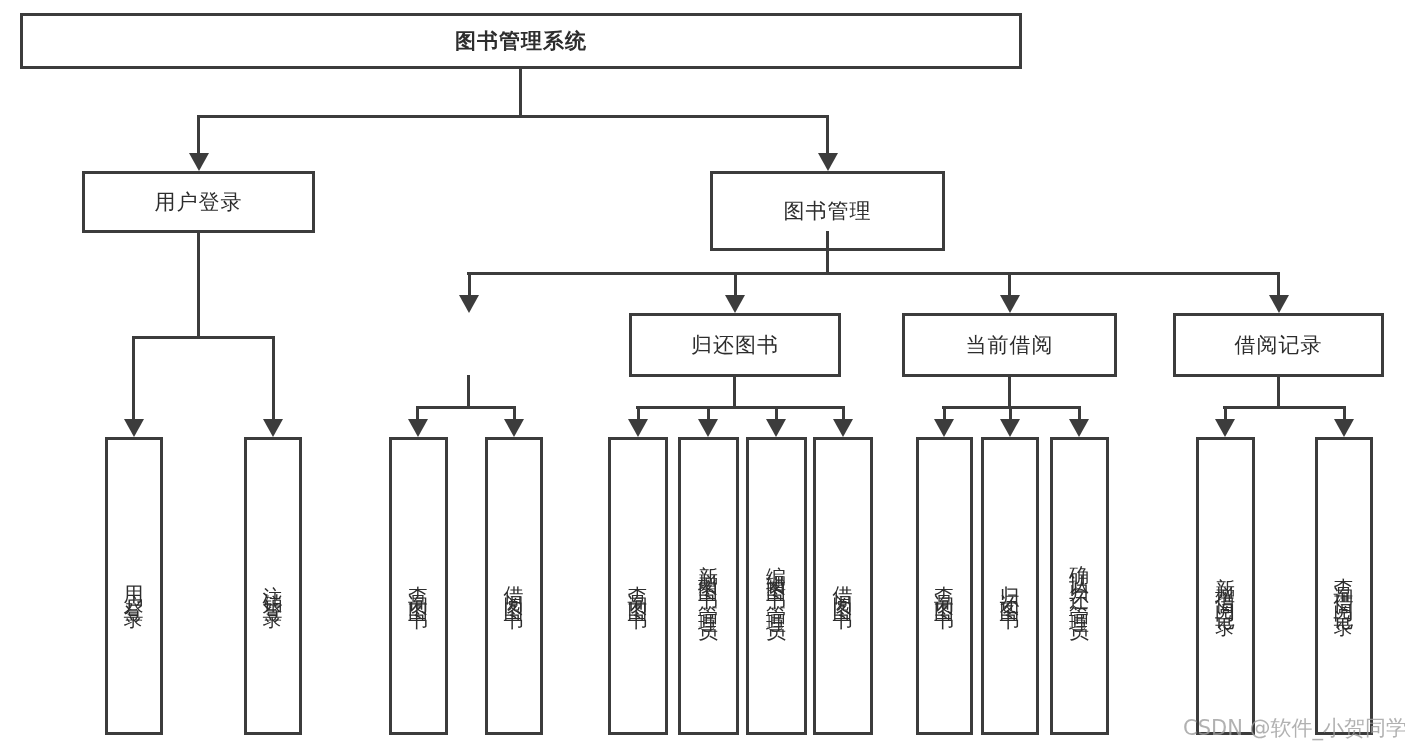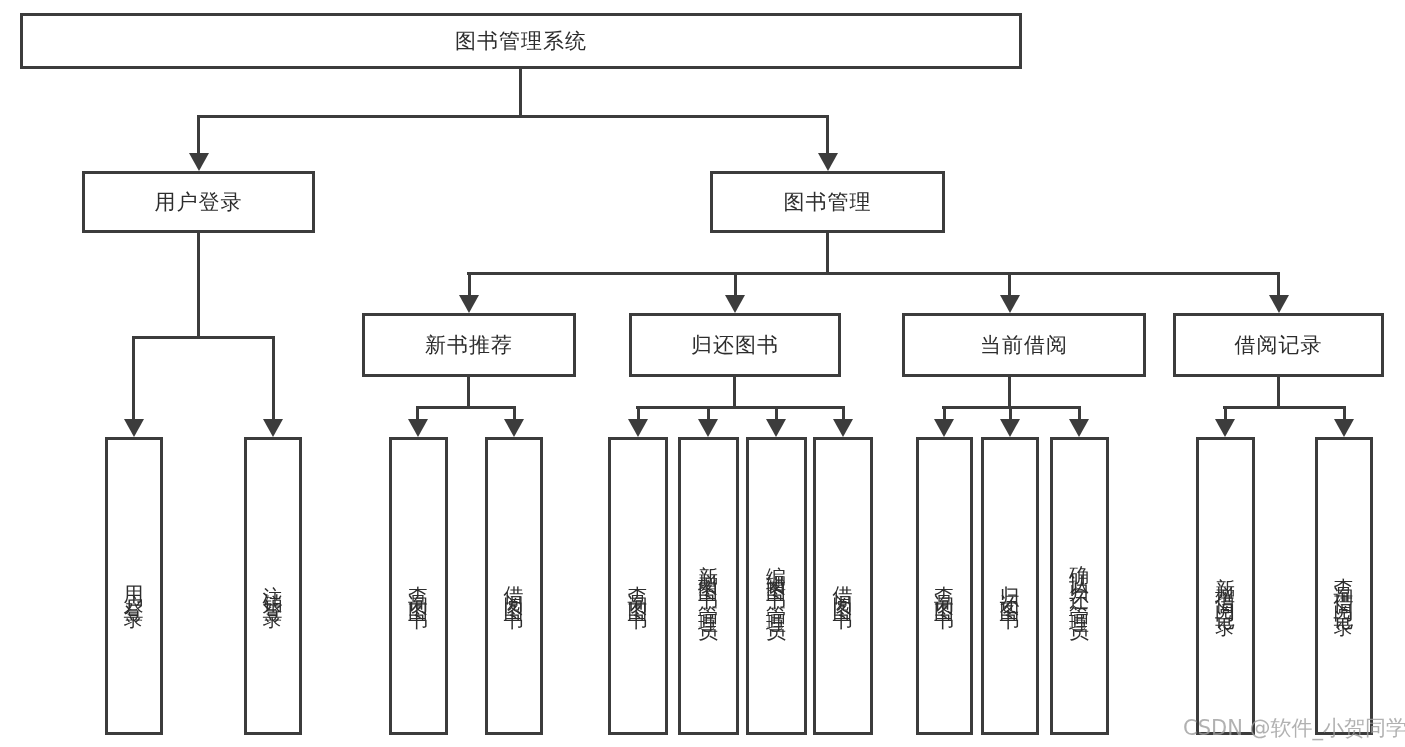--- a/index.html
+++ b/index.html
@@ -52,38 +52,35 @@
     color: rgba(158, 158, 158, 0.8);
     white-space: nowrap;
     z-index: 10;
   }
 </style>
 </head>
 <body>
 
 <div id="canvas">
 
-  <div class="box" style="left:20px; top:13px; width:1002px; height:56px;">
+  <div class="box" style="left:20px; top:13px; width:1002px; height:56px;font-weight:bold;">
     <span class="hlabel">图书管理系统</span>
   </div>
 
   <div class="box" style="left:82px; top:171px; width:233px; height:62px;">
     <span class="hlabel">用户登录</span>
   </div>
-  <div class="box" style="left:710px; top:171px; width:235px; height:62px;">
+  <div class="box" style="left:710px; top:171px; width:235px; height:80px;">
     <span class="hlabel">图书管理</span>
   </div>
 
-  <div class="box" style="left:362px; top:313px; width:214px; height:64px;">
-    <span class="hlabel">新书推荐</span>
-  </div>
   <div class="box" style="left:629px; top:313px; width:212px; height:64px;">
     <span class="hlabel">归还图书</span>
   </div>
-  <div class="box" style="left:902px; top:313px; width:244px; height:64px;">
+  <div class="box" style="left:902px; top:313px; width:215px; height:64px;">
     <span class="hlabel">当前借阅</span>
   </div>
   <div class="box" style="left:1173px; top:313px; width:211px; height:64px;">
     <span class="hlabel">借阅记录</span>
   </div>
 
   <div class="box" style="left:105px; top:437px; width:58px; height:298px;">
     <span class="vlabel">用户登录</span>
   </div>
   <div class="box" style="left:244px; top:437px; width:58px; height:298px;">

